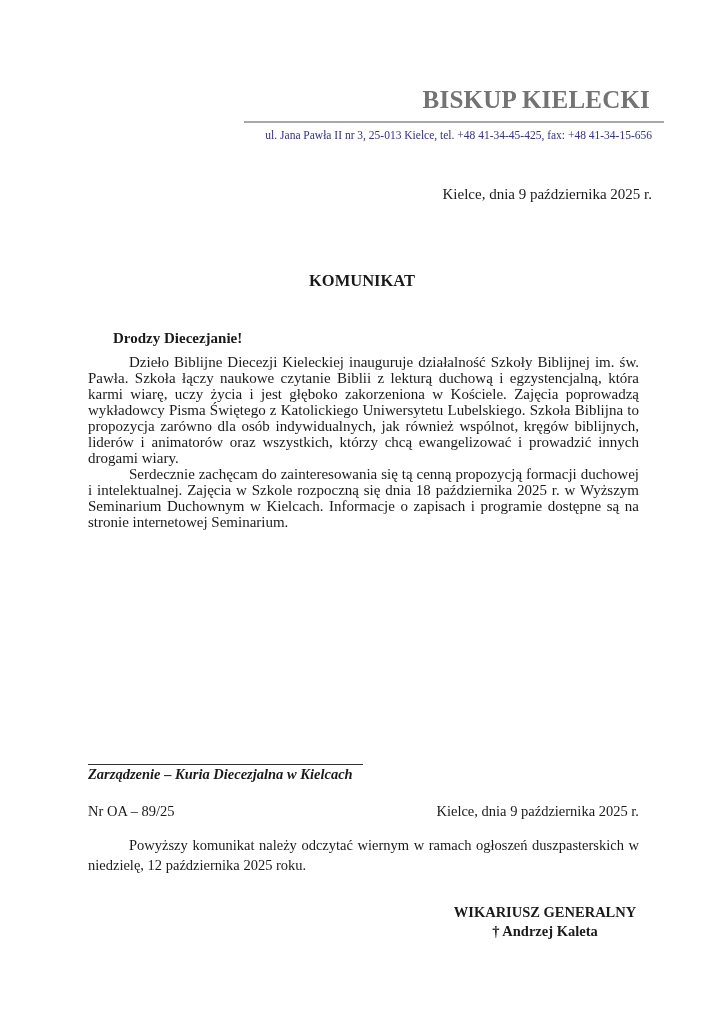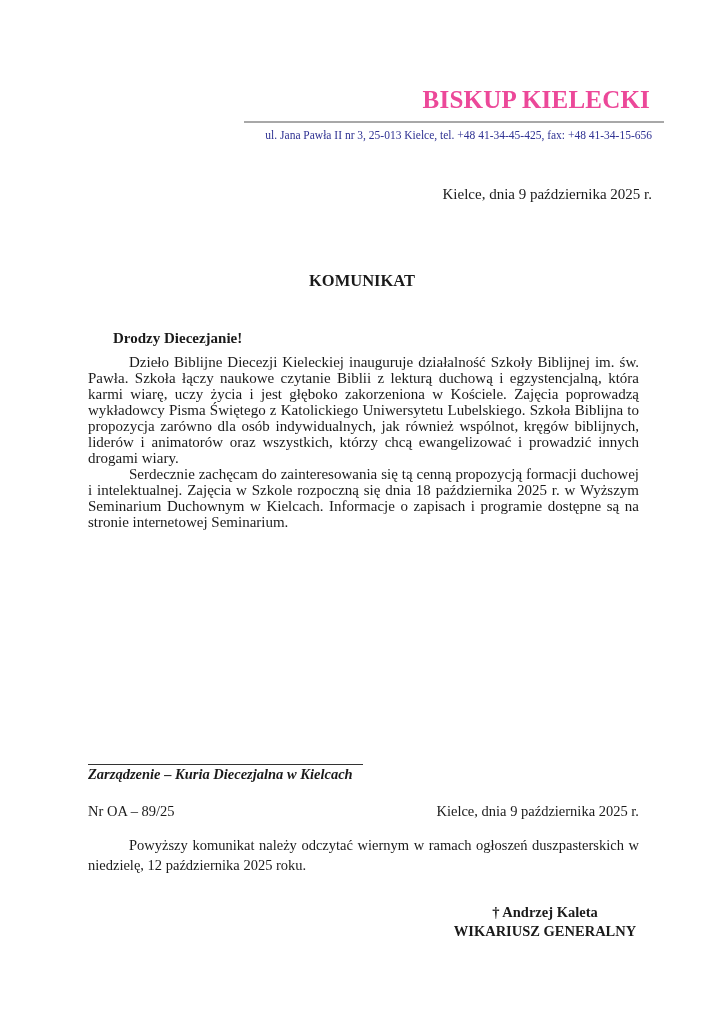--- a/index.html
+++ b/index.html
@@ -4,21 +4,21 @@
   <style>
     html, body { margin: 0; padding: 0; background: #ffffff; }
     body {
       width: 724px; height: 1024px; position: relative; overflow: hidden;
       font-family: "Liberation Serif", "DejaVu Serif", serif;
       color: #1a1a1a;
     }
     .abs { position: absolute; }
     .header-title {
       right: 74px; top: 86px;
-      font-size: 25px; font-weight: bold; color: #ec4899; letter-spacing: 0.2px;
+      font-size: 25px; font-weight: bold; color: #737373; letter-spacing: 0.2px;
       white-space: nowrap;
     }
     .header-rule {
       left: 244px; top: 121px; width: 420px; height: 2px; background: #a8a8a8;
     }
     .header-address {
       right: 72px; top: 129px; font-size: 11.5px; color: #2e3192; white-space: nowrap;
     }
     .date-top {
       right: 72px; top: 186px; font-size: 15px; white-space: nowrap;
@@ -88,15 +88,15 @@
     <span>OA – 89/25</span>
   </span>
   <span>Kielce, dnia 9 października 2025 r.</span>
 </div>
 
 <div class="abs footer-note">
   <p>Powyższy komunikat należy odczytać wiernym w ramach ogłoszeń duszpasterskich w niedzielę, 12 października 2025 roku.</p>
 </div>
 
 <div class="abs footer-sign">
+  <div>WIKARIUSZ GENERALNY</div>
   <div>† Andrzej Kaleta</div>
-  <div>WIKARIUSZ GENERALNY</div>
 </div>
 
 </body></html>

